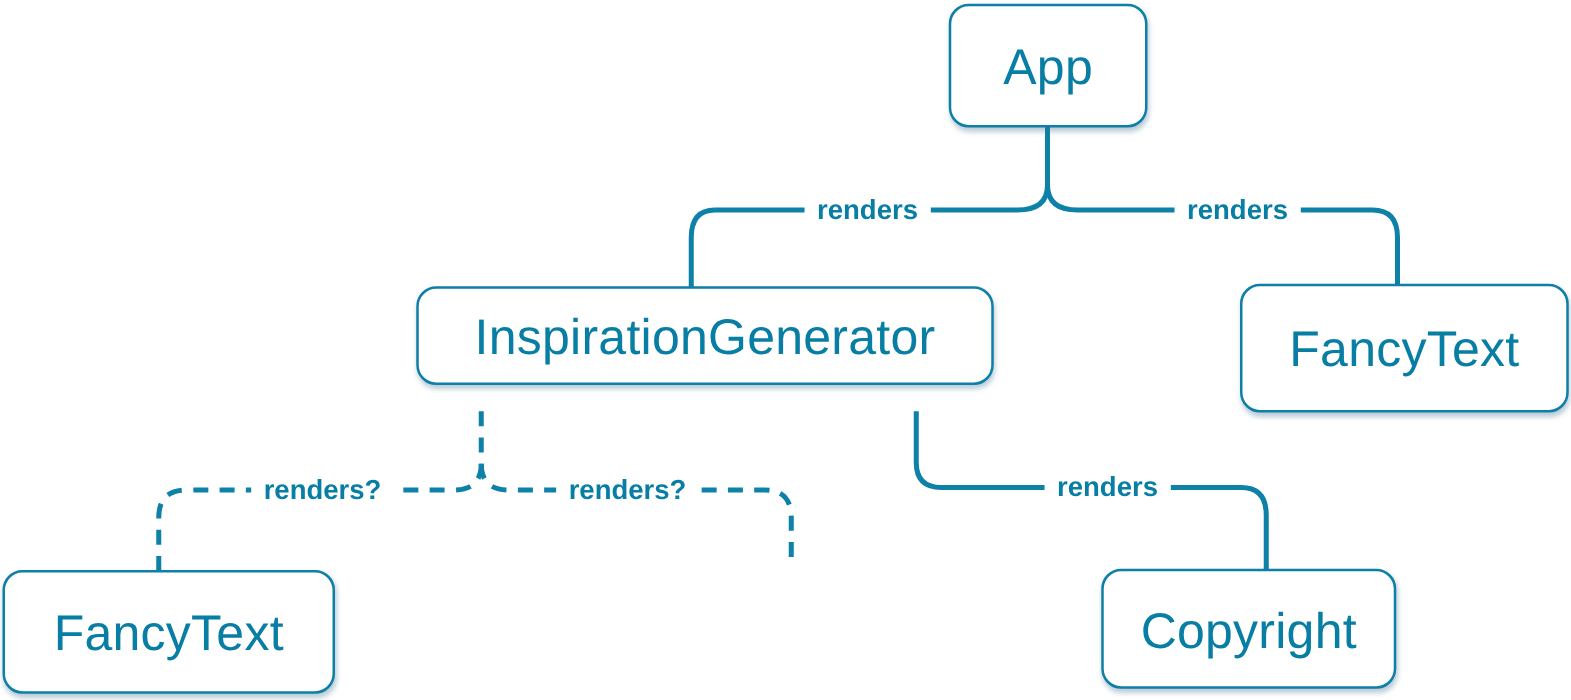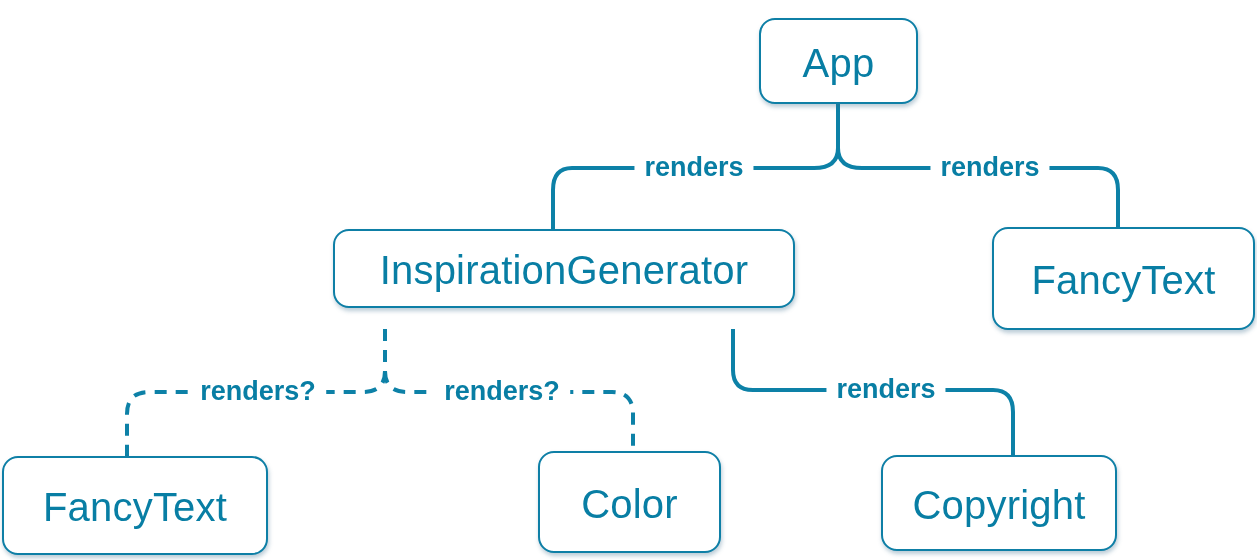--- a/index.html
+++ b/index.html
@@ -46,21 +46,21 @@
     padding-top: 4px;
     box-sizing: border-box;
   }
   .edge-label {
     position: absolute;
     z-index: 3;
     transform: translate(-50%, -50%);
     background: #ffffff;
     padding: 0 10px;
     color: #087ea4;
-    font-size: 27px;
+    font-size: 22px;
     font-weight: 700;
     white-space: nowrap;
     line-height: 1.1;
   }
 </style>
 </head>
 <body>
 
 <div class="stage">
 
@@ -70,39 +70,36 @@
     <path class="wire" d="M838 148 Q838 168 814 168 L572 168 Q553 168 553 190 L553 230"></path>
     <path class="wire" d="M838 148 Q838 168 862 168 L1098 168 Q1118 168 1118 190 L1118 228"></path>
 
     <path class="wire dashed" d="M385 329 L385 371"></path>
     <path class="wire dashed" d="M385 371 Q385 392 363 392 L149 392 Q127 392 127 414 L127 457"></path>
     <path class="wire dashed" d="M385 371 Q385 392 407 392 L612 392 Q633 392 633 414 L633 452"></path>
 
     <path class="wire" d="M733 329 L733 370 Q733 390 753 390 L993 390 Q1013 390 1013 412 L1013 456"></path>
   </svg>
 
-  <div class="node" style="left:759px; top:18px; width:159px; height:86px;">
+  <div class="node" style="left:759px; top:3px; width:159px; height:99px;">
     <span>App</span>
   </div>
 
   <div class="node" style="left:333px; top:229px; width:462px; height:79px;">
     <span>InspirationGenerator</span>
   </div>
 
   <div class="node" style="left:992px; top:227px; width:263px; height:103px;">
     <span>FancyText</span>
   </div>
 
   <div class="node" style="left:2px; top:456px; width:266px; height:99px;">
     <span>FancyText</span>
   </div>
 
-  <div class="node" style="left:538px; top:451px; width:183px; height:102px;">
-    <span>Color</span>
-  </div>
 
   <div class="node" style="left:881px; top:455px; width:236px; height:96px;">
     <span>Copyright</span>
   </div>
 
   <span class="edge-label" style="left:694px; top:168px;">renders</span>
 
   <span class="edge-label" style="left:990px; top:168px;">renders</span>
 
   <span class="edge-label" style="left:258px; top:392px;">renders?</span>

